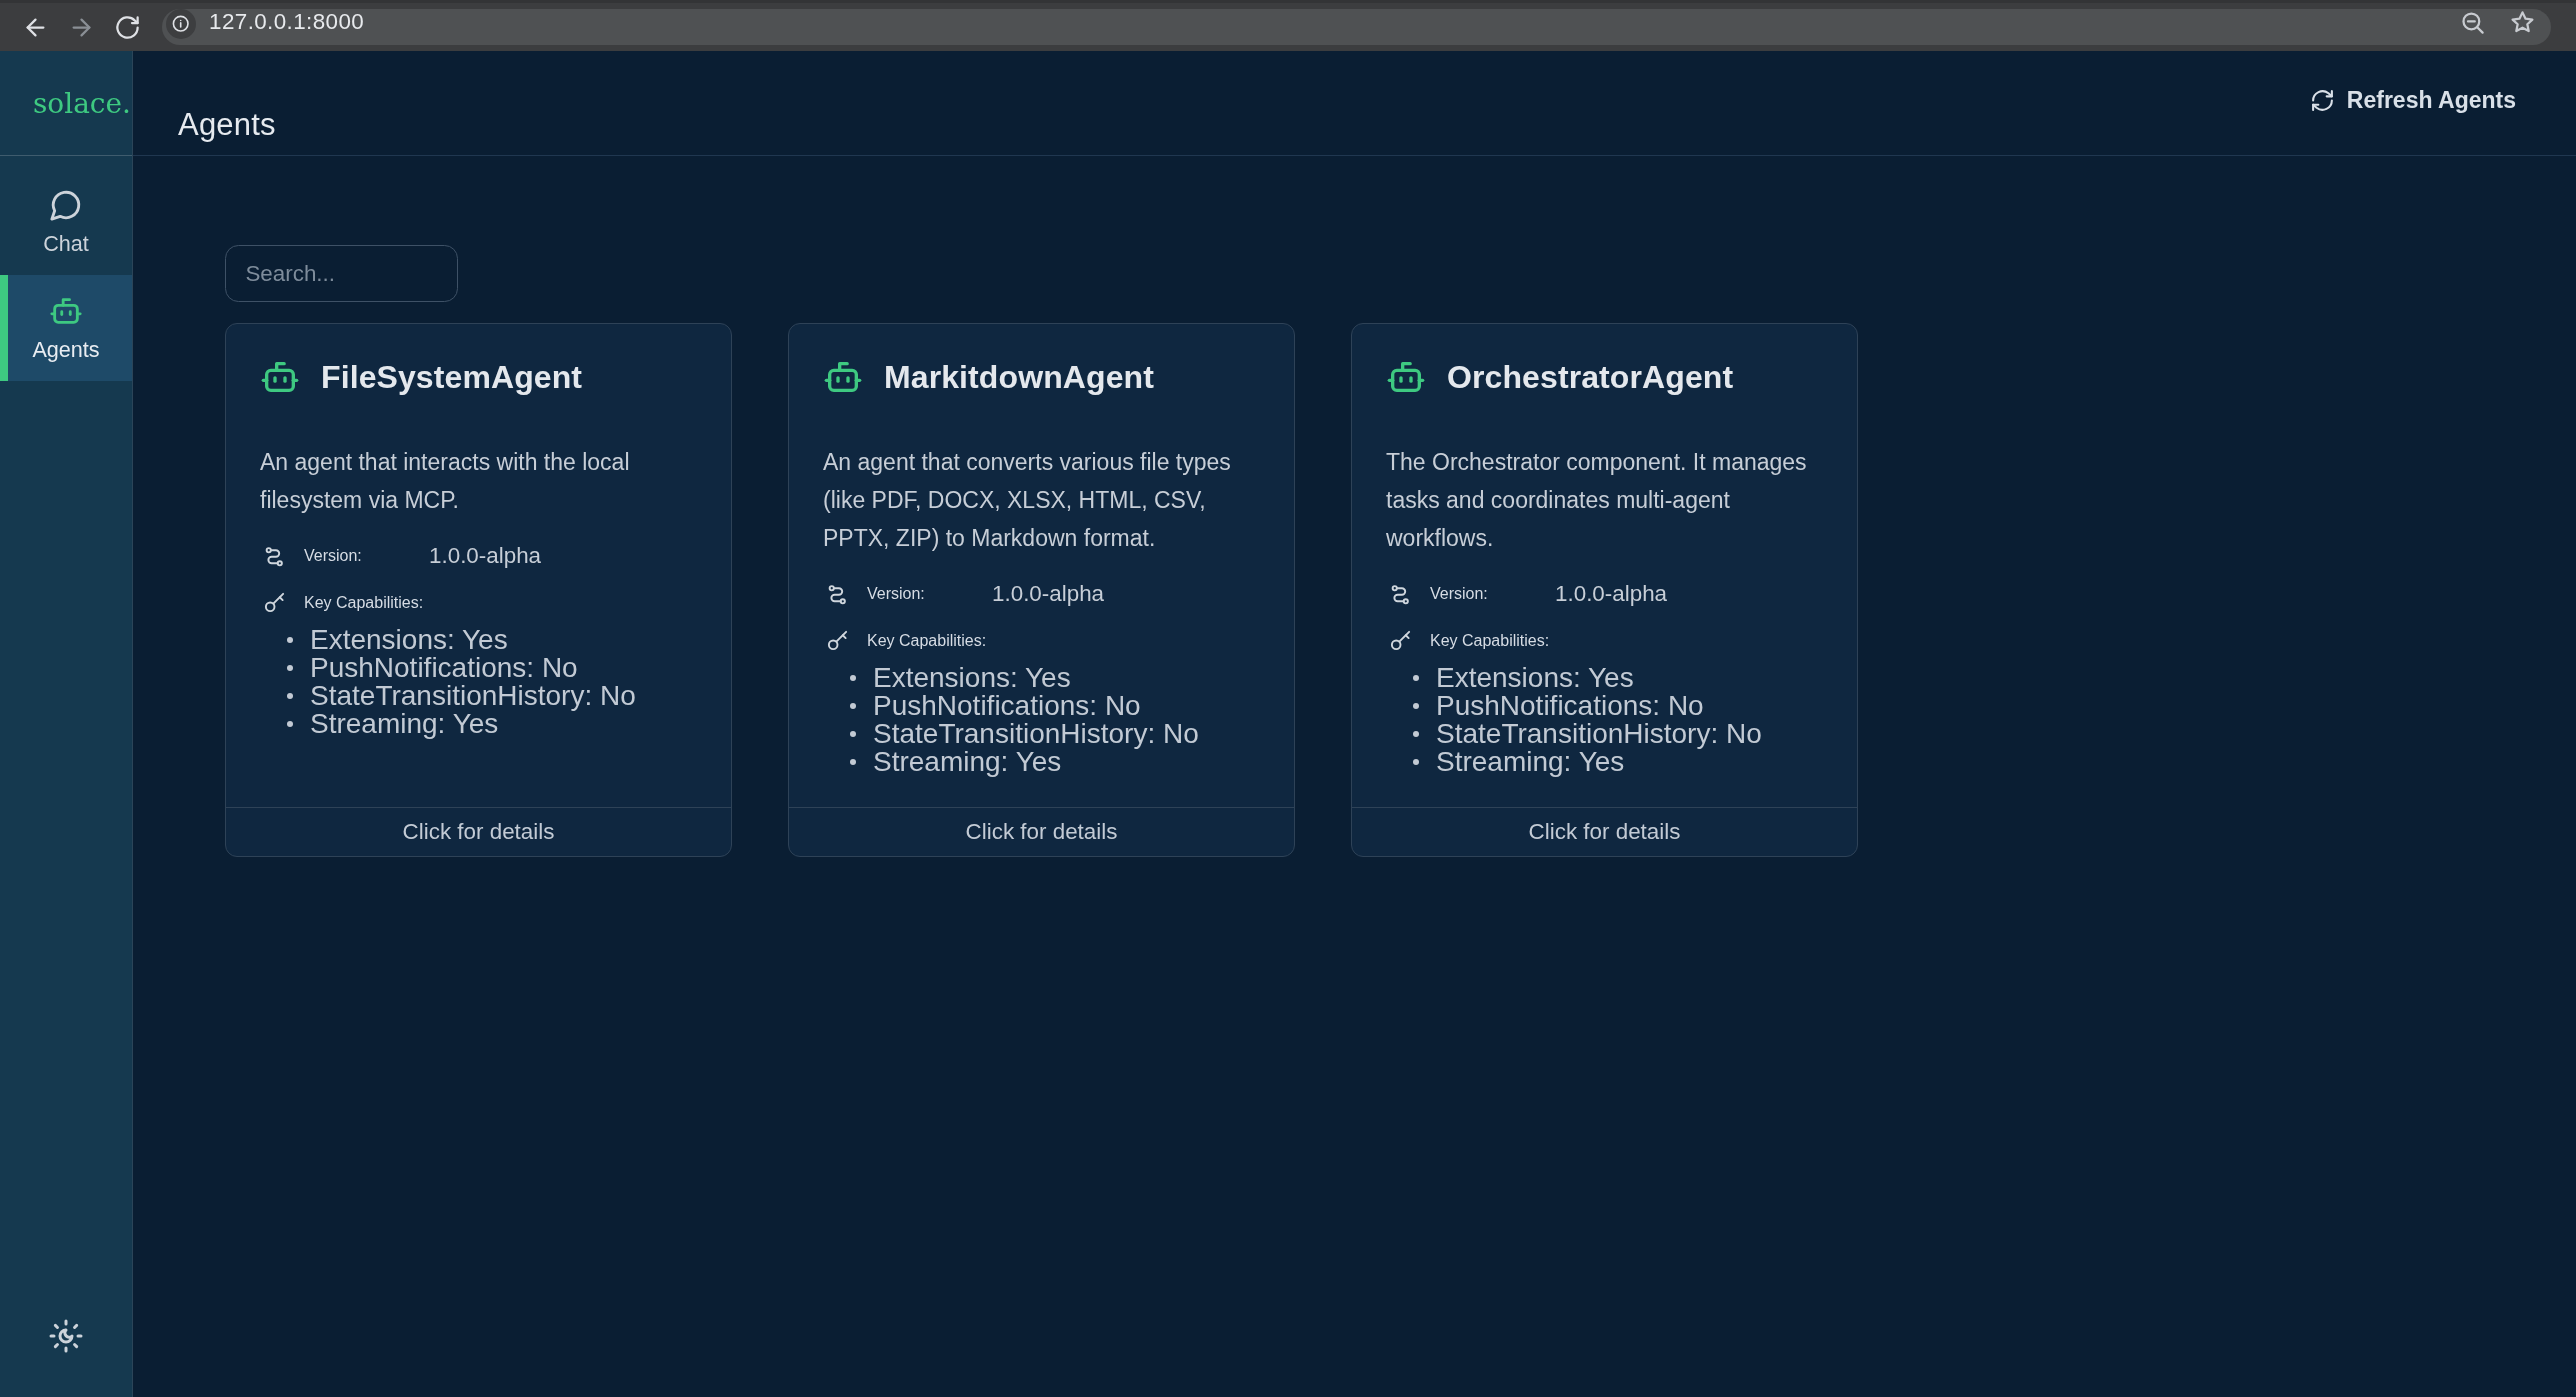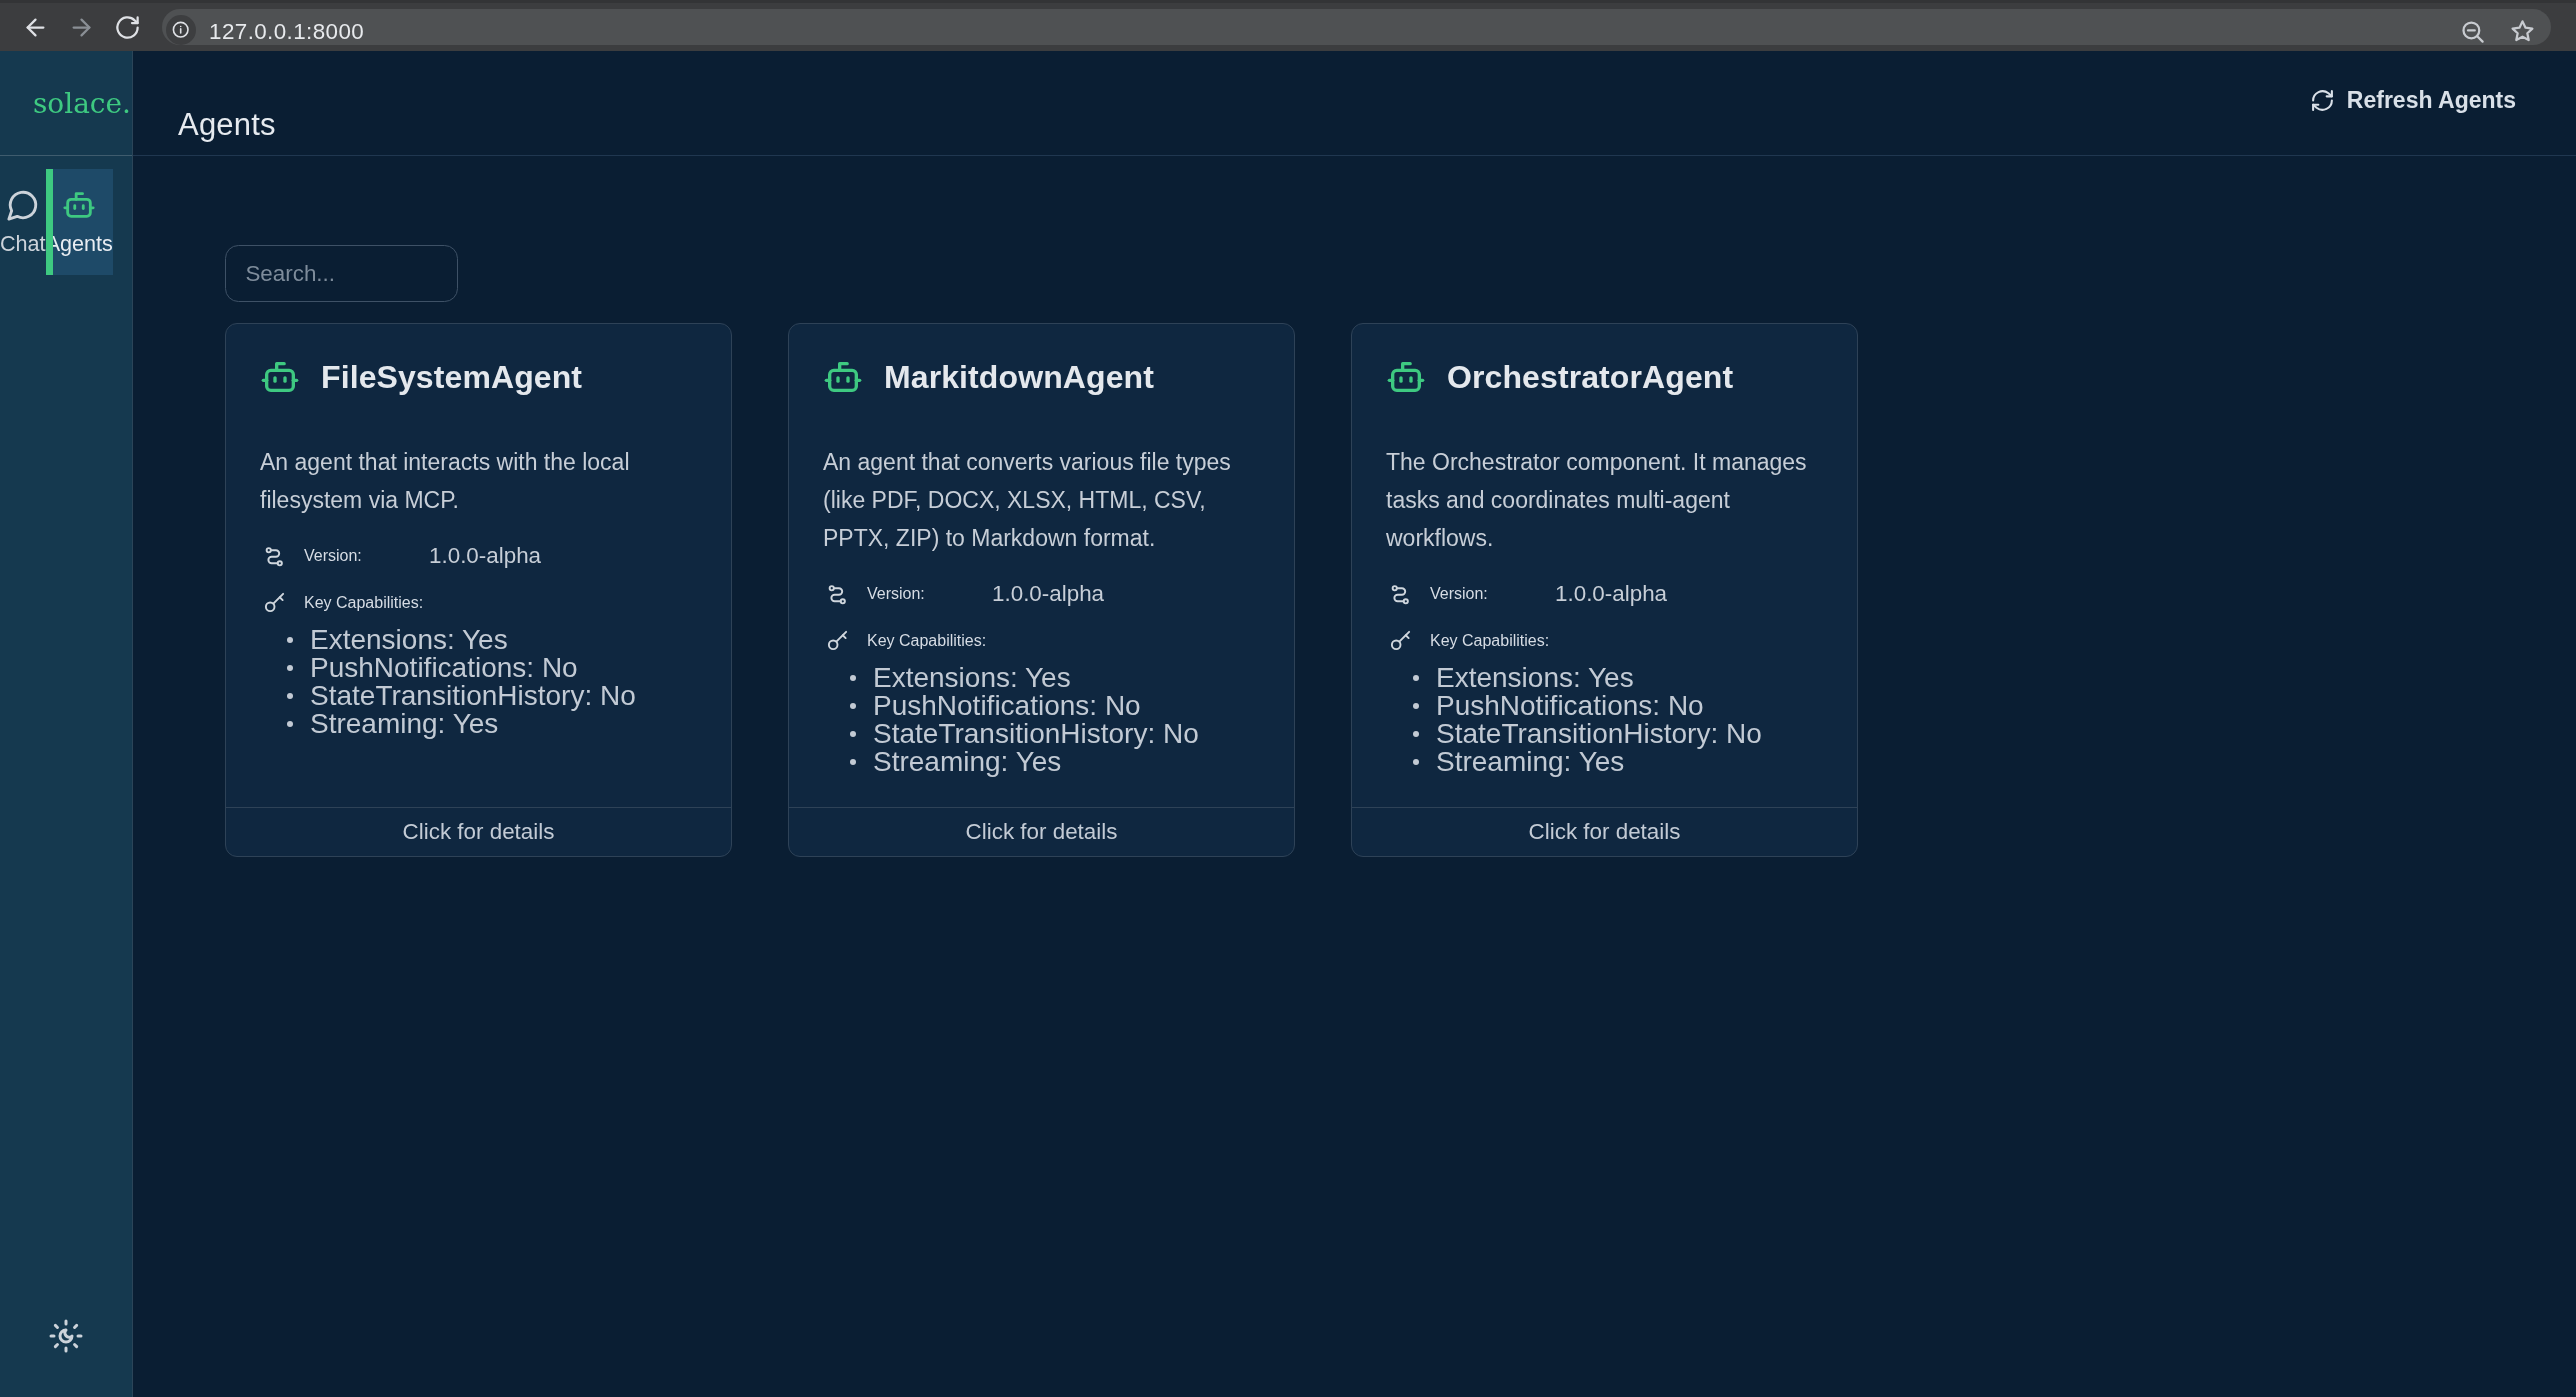--- a/index.html
+++ b/index.html
@@ -25,21 +25,21 @@
     border-radius: 50%;
     flex: none;
   }
   .nav-btn svg { width: 27px; height: 27px; }
   .omnibox {
     flex: 1;
     height: 36px;
     margin: 0 13.4px 0 12px;
     background: var(--omnibox-bg, #4f5153);
     border-radius: 18px;
-    display: flex; align-items: flex-end;
+    display: flex; align-items: flex-start;
     padding: 0 15px 0 3.7px;
     min-width: 0;
   }
   .info-chip {
     width: 30px; height: 30px; border-radius: 50%;
     background: #3d3e40;
     display: flex; align-items: center; justify-content: center;
     flex: none;
   }
   .info-chip svg { width: 19.4px; height: 19.4px; }
@@ -85,21 +85,21 @@
     height: 105px; flex: none;
     display: flex; align-items: center; justify-content: center;
     border-bottom: 0.7px solid rgba(255,255,255,0.18);
     padding-left: 32px;
   }
   .logo-text {
     font-family: "DejaVu Serif", serif;
     font-size: 28px;
     color: var(--accent-green, #3ec981);
   }
-  .sidebar-nav { flex: 1; padding-top: 13.4px; display: flex; }
+  .sidebar-nav { flex: 1; padding-top: 13.4px; display: flex; flex-direction: column; }
   .nav-item {
     height: 106px; flex: none;
     position: relative;
     display: flex; flex-direction: column;
     align-items: center; justify-content: center;
     gap: 9px;
     color: #ccd3da; font-size: 21.6px;
     cursor: pointer;
   }
   .nav-item svg { width: 34px; height: 34px; }

